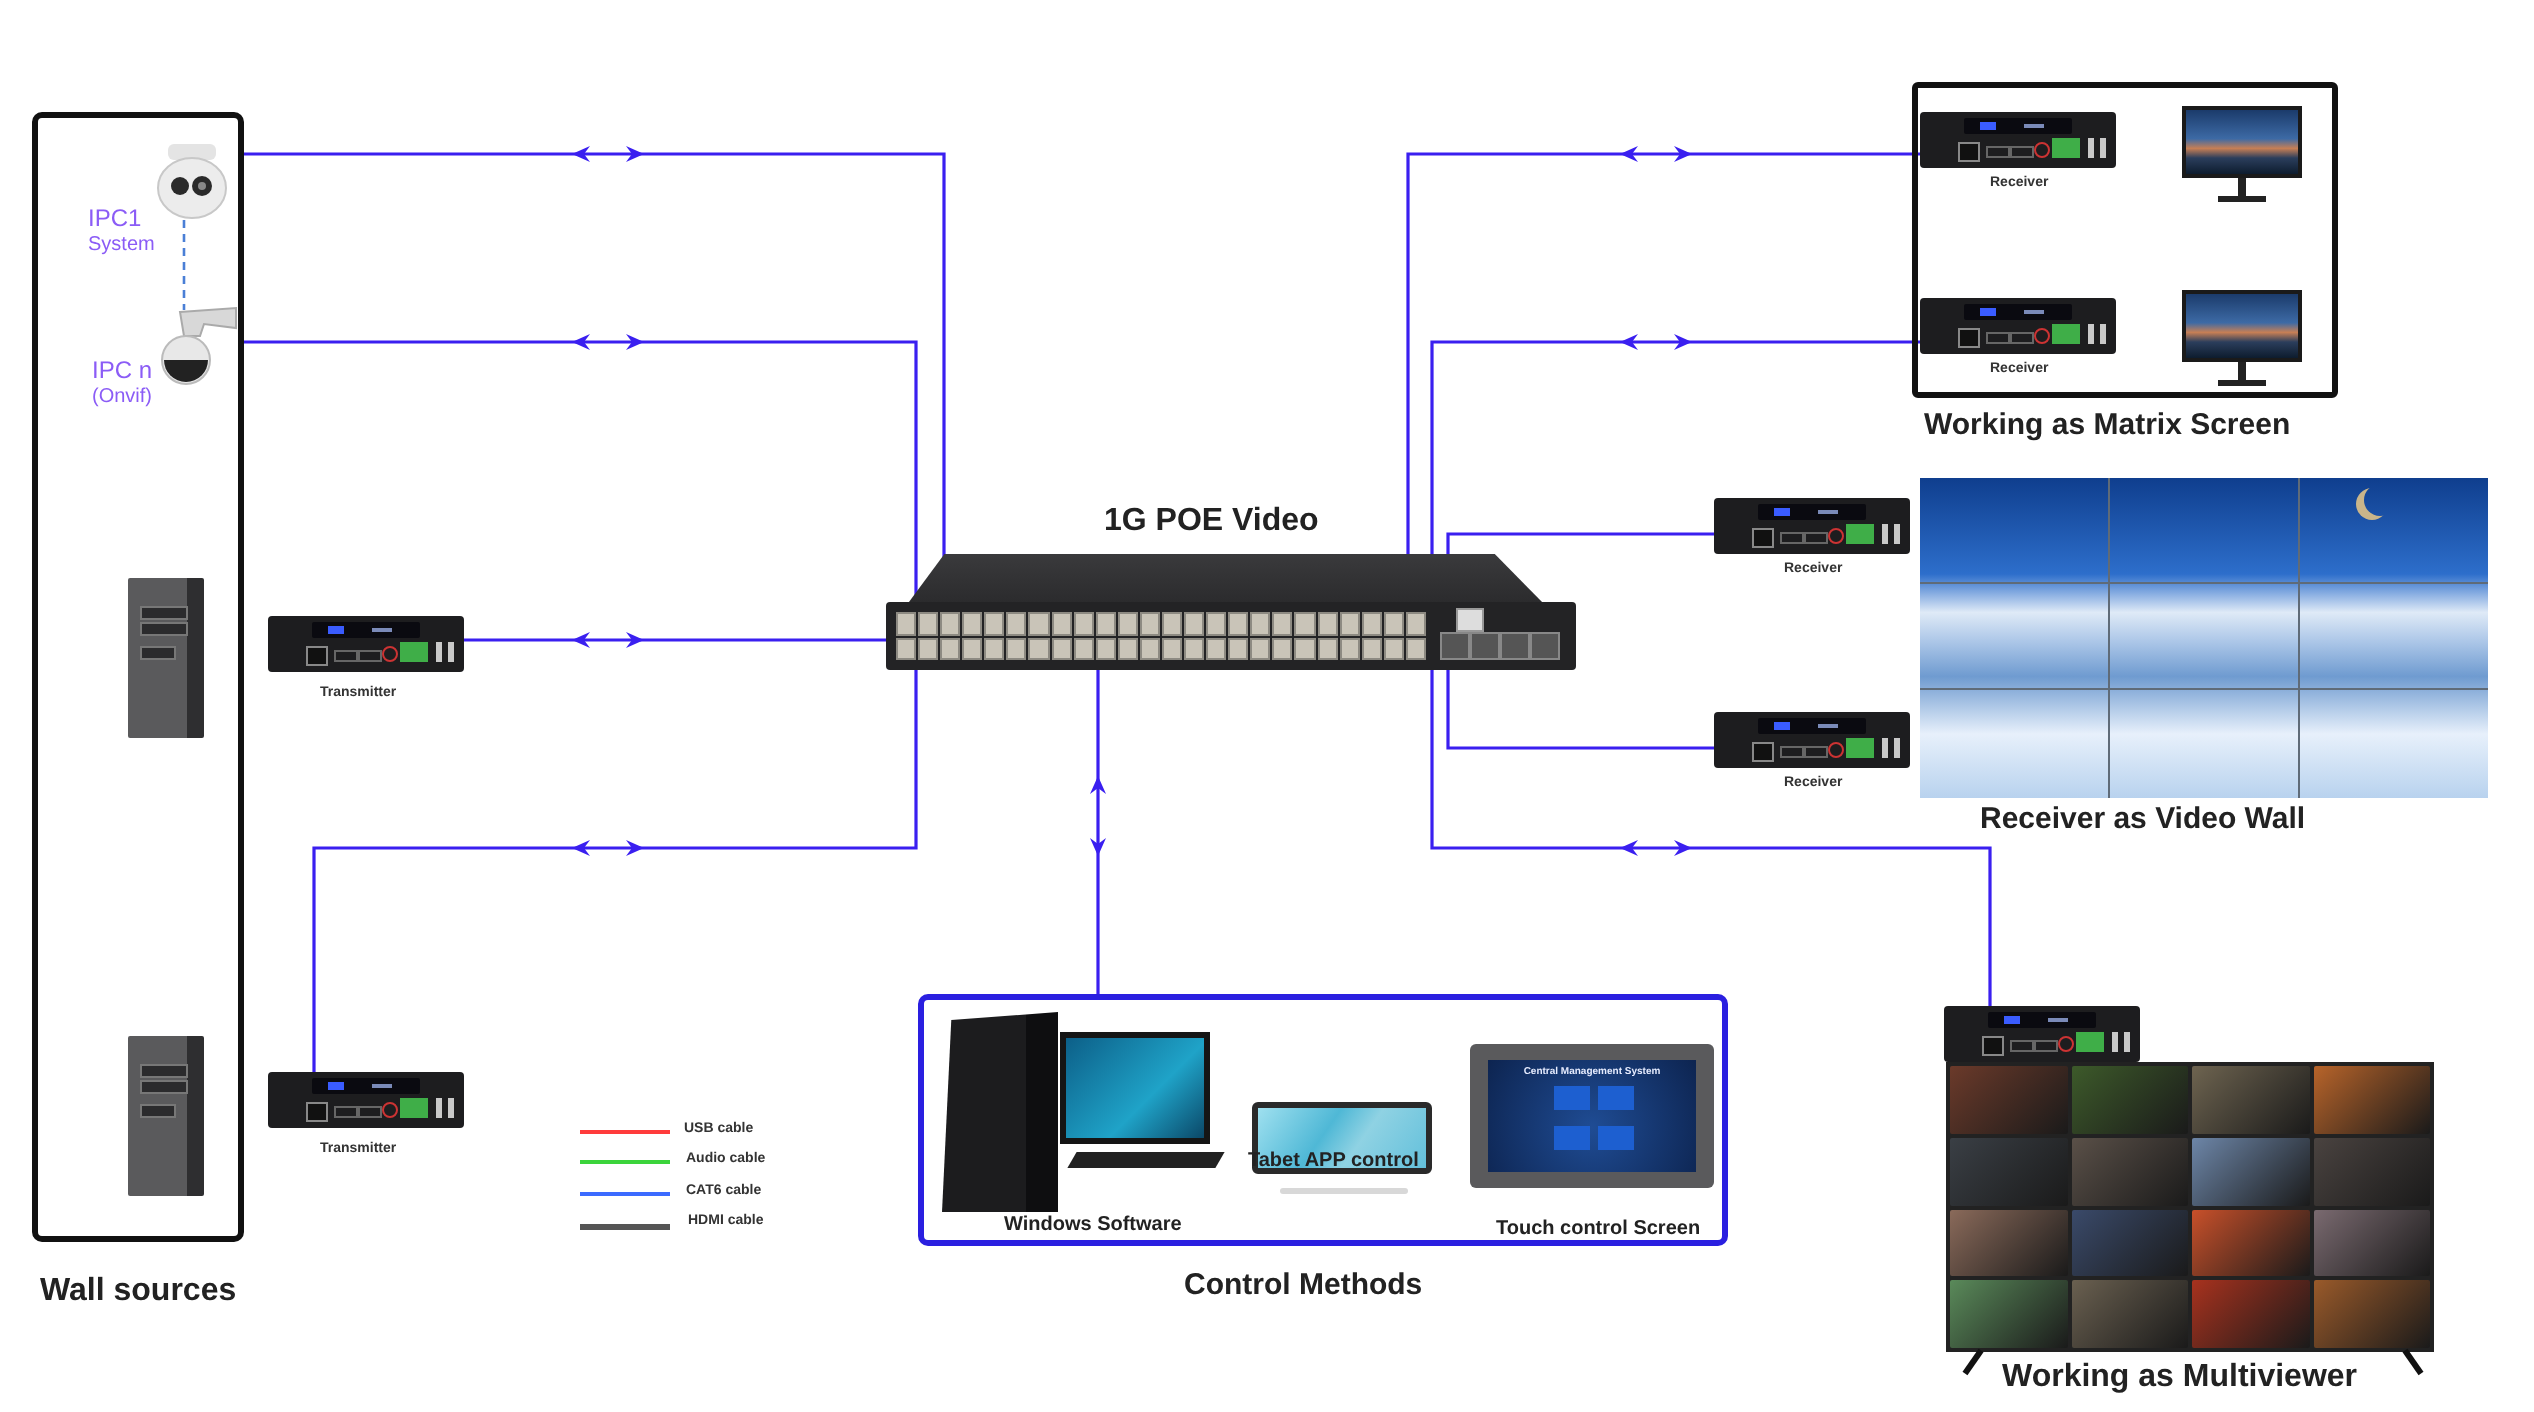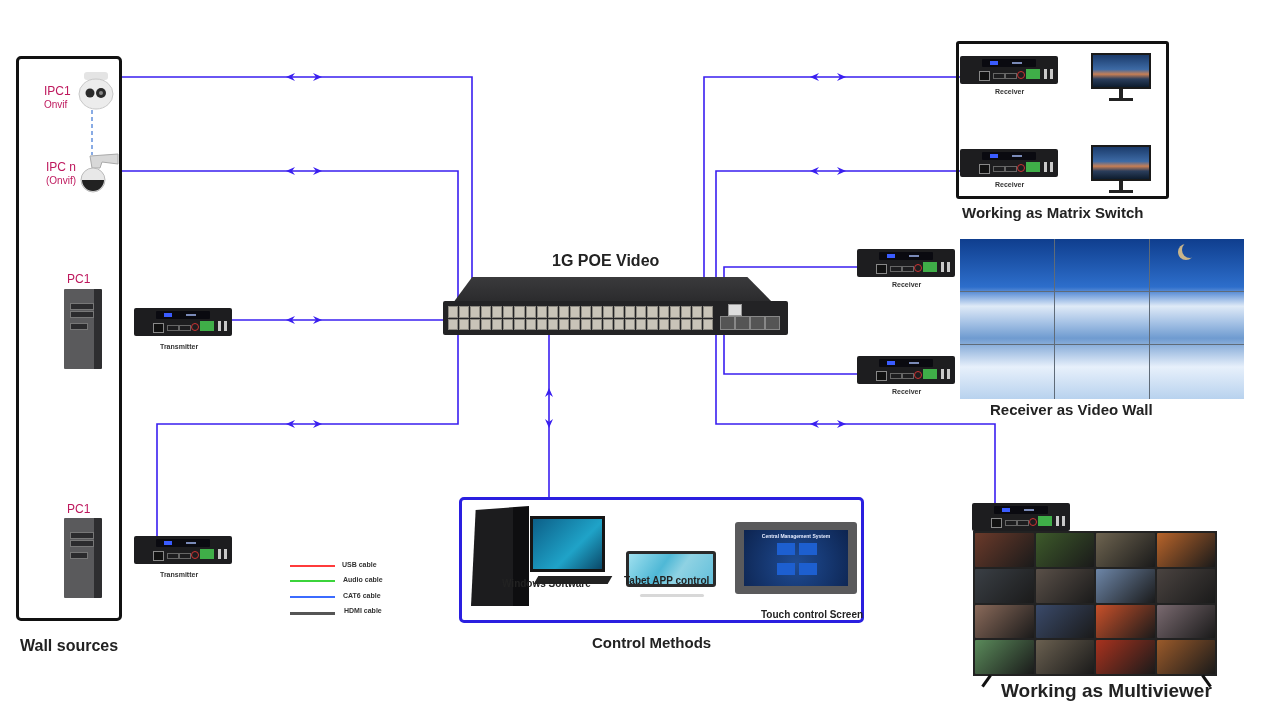--- a/index.html
+++ b/index.html
@@ -3,21 +3,21 @@
 <meta charset="utf-8">
 <style>
   html,body{margin:0;padding:0;background:#ffffff;}
   body{width:1267px;height:706px;position:relative;overflow:hidden;font-family:"Liberation Sans","DejaVu Sans",sans-serif;color:#1a1a1a;}
   .abs{position:absolute;}
   svg.wires{position:absolute;left:0;top:0;width:1267px;height:706px;pointer-events:none;}
   .box-input{left:16px;top:56px;width:106px;height:565px;border:3px solid #111;border-radius:5px;box-sizing:border-box;}
   .box-matrix{left:956px;top:41px;width:213px;height:158px;border:3px solid #111;border-radius:3px;box-sizing:border-box;}
   .box-control{left:459px;top:497px;width:405px;height:126px;border:3px solid #2a1fe0;border-radius:5px;box-sizing:border-box;}
   .big-label{font-size:16px;font-weight:bold;color:#222;white-space:nowrap;}
-  .sm-label{font-size:11px;color:#be185d;white-space:nowrap;}
+  .sm-label{font-size:11px;color:#8b5cf6;white-space:nowrap;margin-top:18px;}
   .xs-label{font-size:7px;font-weight:bold;color:#333;white-space:nowrap;}
   .cap{font-size:10px;font-weight:bold;color:#222;white-space:nowrap;}
   
   .ext{width:98px;height:28px;background:#1d1d1f;border-radius:2px;}
   .ext .disp{position:absolute;left:22px;top:3px;width:54px;height:8px;background:#0a0a10;border-radius:1px;}
   .ext .disp i{position:absolute;left:8px;top:2px;width:8px;height:4px;background:#3a5cff;}
   .ext .disp b{position:absolute;left:30px;top:3px;width:10px;height:2px;background:#7a8ab8;}
   .ext .rj{position:absolute;left:19px;top:15px;width:9px;height:8px;border:1px solid #888;background:#111;}
   .ext .hd{position:absolute;top:17px;width:10px;height:4px;border:1px solid #666;}
   .ext .gr{position:absolute;left:66px;top:13px;width:14px;height:10px;background:#3fae48;}
@@ -126,21 +126,21 @@
         <path d="M810,424 l9,-4 l-3,4 l3,4z"></path>
         <path d="M846,424 l-9,-4 l3,4 l-3,4z"></path>
       </g>
   </g>
 </svg>
 
 <div class="abs box-input"></div>
 <div class="abs big-label" style="left:20px;top:637px;">Wall sources</div>
 
 <div class="abs sm-label" style="left:44px;top:84px;font-size:12px;">IPC1</div>
-<div class="abs sm-label" style="left:44px;top:99px;font-size:10px;">Onvif</div>
+<div class="abs sm-label" style="left:44px;top:99px;font-size:10px;">System</div>
 <div class="abs dome" style="left:76px;top:72px;">
   <svg width="40" height="38" viewBox="0 0 40 38">
       <rect x="8" y="0" width="24" height="8" rx="3" fill="#e4e4e4"></rect>
       <ellipse cx="20" cy="22" rx="17" ry="15" fill="#ececec" stroke="#c8c8c8"></ellipse>
       <circle cx="14" cy="21" r="4.5" fill="#2a2a2a"></circle>
       <circle cx="25" cy="21" r="5" fill="#2a2a2a"></circle>
       <circle cx="25" cy="21" r="2" fill="#888"></circle>
     </svg>
 </div>
 <div class="abs sm-label" style="left:46px;top:160px;font-size:12px;">IPC n</div>
@@ -300,21 +300,21 @@
     <div class="gr"></div>
     <div class="usb" style="left:84px;"></div>
     <div class="usb" style="left:90px;"></div>
 </div>
 <div class="abs xs-label" style="left:995px;top:181px;">Receiver</div>
 <div class="abs monitor" style="left:1091px;top:145px;">
     <div class="scr"></div>
     <div class="neck"></div>
     <div class="foot"></div>
   </div>
-<div class="abs big-label" style="left:962px;top:204px;font-size:15px;">Working as Matrix Switch</div>
+<div class="abs big-label" style="left:962px;top:204px;font-size:15px;">Working as Matrix Screen</div>
 
 <div class="abs ext" style="left:857px;top:249px;">
   <div class="disp">
       <i></i>
       <b></b>
     </div>
     <div class="rj"></div>
     <div class="hd" style="left:33px;"></div>
     <div class="hd" style="left:45px;"></div>
     <div class="au"></div>
@@ -372,33 +372,33 @@
     <div class="tile" style="background: linear-gradient(135deg, rgb(58, 74, 106), rgb(26, 26, 26));"></div>
     <div class="tile" style="background: linear-gradient(135deg, rgb(200, 80, 42), rgb(26, 26, 26));"></div>
     <div class="tile" style="background: linear-gradient(135deg, rgb(122, 106, 112), rgb(26, 26, 26));"></div>
     <div class="tile" style="background: linear-gradient(135deg, rgb(90, 138, 90), rgb(26, 26, 26));"></div>
     <div class="tile" style="background: linear-gradient(135deg, rgb(106, 96, 80), rgb(26, 26, 26));"></div>
     <div class="tile" style="background: linear-gradient(135deg, rgb(168, 50, 30), rgb(26, 26, 26));"></div>
     <div class="tile" style="background: linear-gradient(135deg, rgb(154, 90, 42), rgb(26, 26, 26));"></div>
   </div>
 <div class="abs tv-leg" style="left:985px;top:674px;transform:rotate(35deg);"></div>
 <div class="abs tv-leg" style="left:1205px;top:674px;transform:rotate(-35deg);"></div>
-<div class="abs big-label" style="left:1001px;top:680px;font-size:19px;">Working as Multiviewer</div>
+<div class="abs big-label" style="left:1001px;top:680px;font-size:16px;">Working as Multiviewer</div>
 
 <div class="abs box-control"></div>
 <div class="abs desk-tower"></div>
 <div class="abs desk-mon"></div>
 <div class="abs desk-kb"></div>
 <div class="abs tablet"></div>
 <div class="abs pen"></div>
 <div class="abs touch">
   <div class="inner">
     <div class="tt">Central Management System</div>
     <div class="btn" style="left:33px;top:13px;"></div>
       <div class="btn" style="left:55px;top:13px;"></div>
     <div class="btn" style="left:33px;top:33px;"></div>
       <div class="btn" style="left:55px;top:33px;"></div>
   </div>
 </div>
-<div class="abs cap" style="left:502px;top:578px;">Windows Software</div>
+<div class="abs cap" style="left:502px;top:607px;">Windows Software</div>
 <div class="abs cap" style="left:624px;top:575px;">Tabet APP control</div>
-<div class="abs cap" style="left:748px;top:609px;margin-left:13px;">Touch control Screen</div>
+<div class="abs cap" style="left:748px;top:609px;">Touch control Screen</div>
 <div class="abs big-label" style="left:592px;top:634px;font-size:15px;">Control Methods</div>
 
 </body></html>

